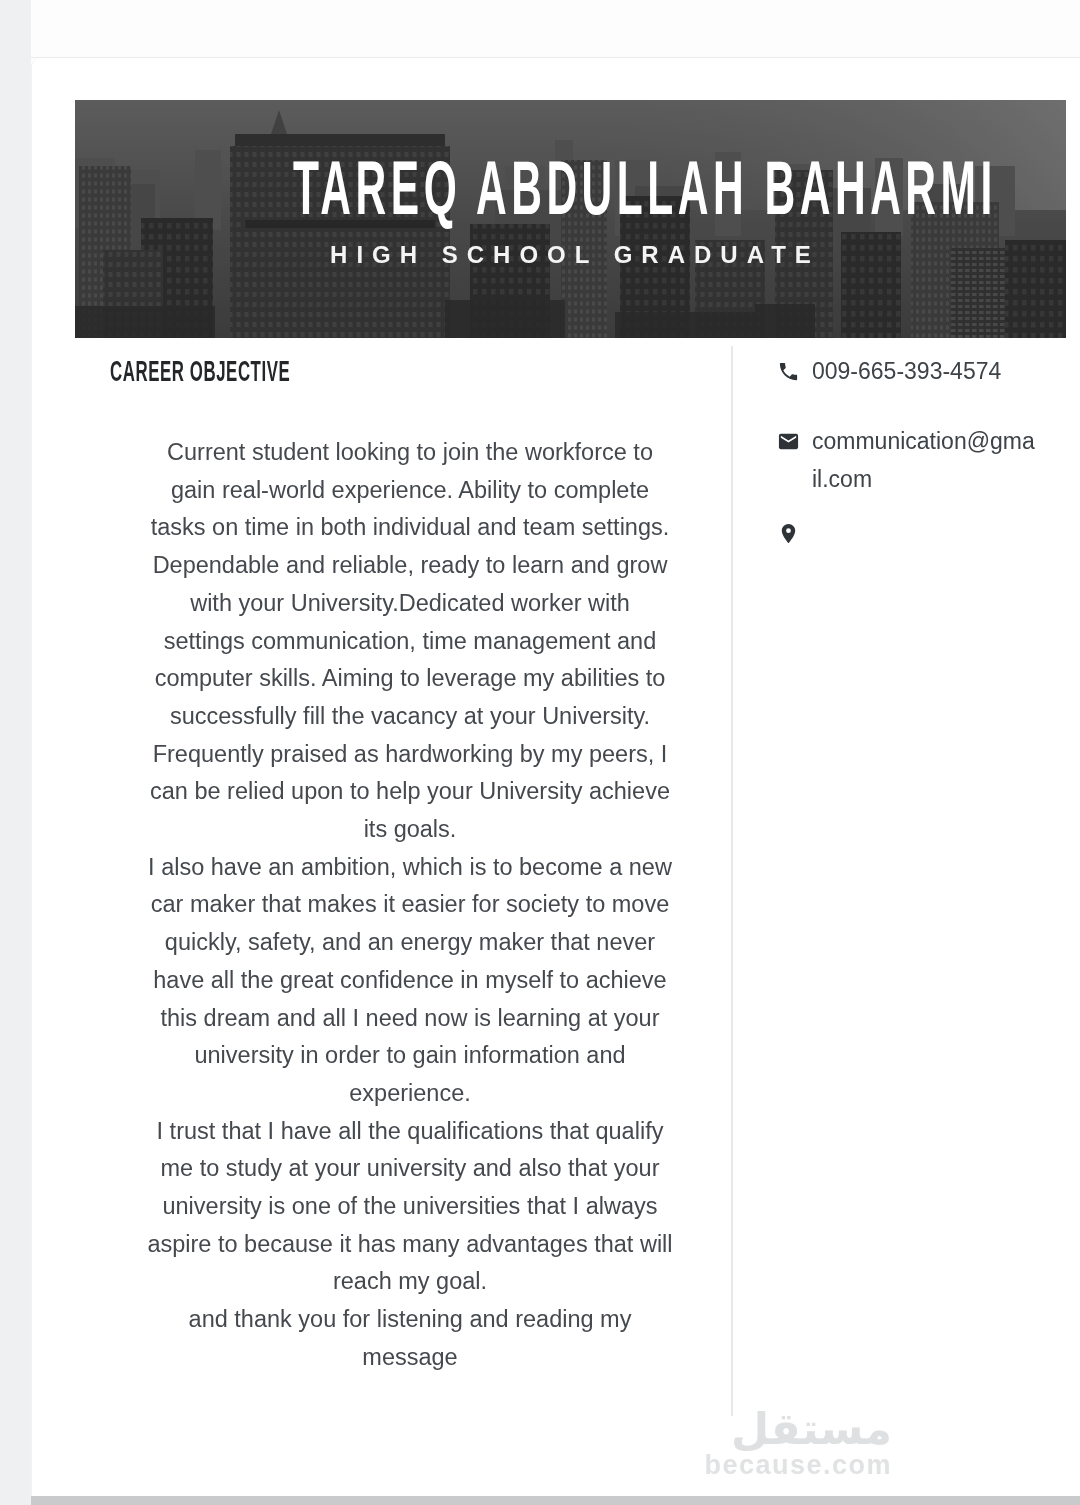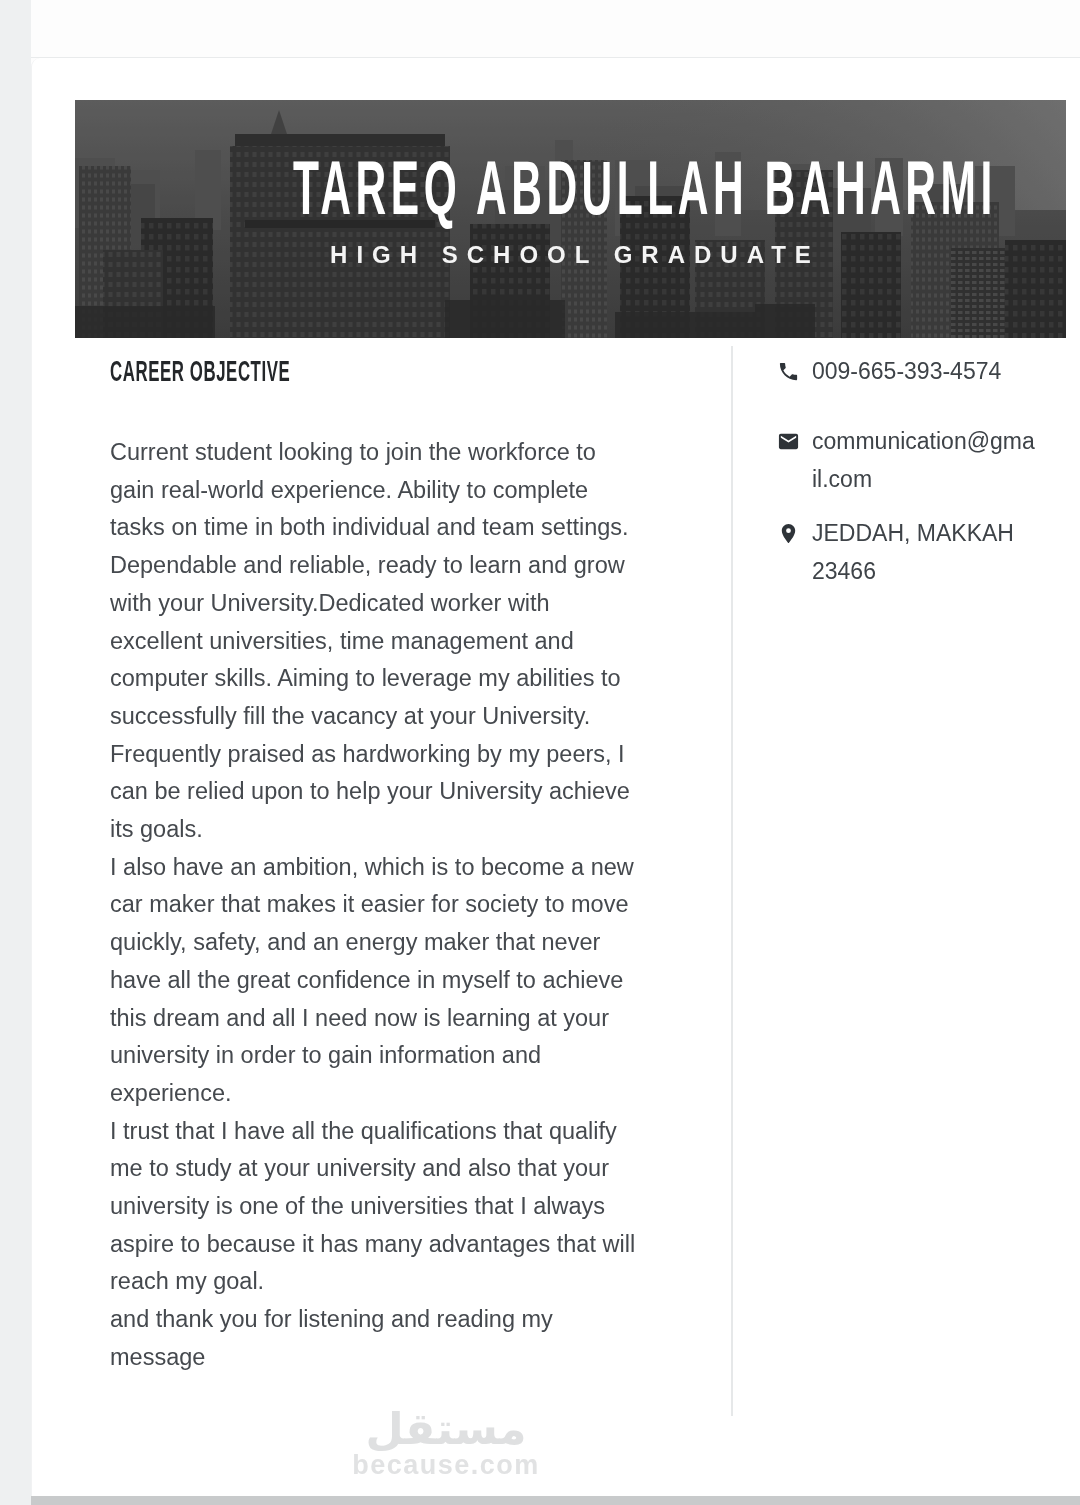--- a/index.html
+++ b/index.html
@@ -37,34 +37,34 @@
   .section-heading {
     position:absolute; left:110px; top:357px;
     color:#24272a; font-weight:700; font-size:29px; line-height:29px;
     letter-spacing:1px; white-space:nowrap;
     transform:scaleX(0.58); transform-origin:0 50%;
   }
   .objective-text {
     position:absolute; left:110px; top:434px; width:600px;
     color:#45494e; font-size:23.5px;
   }
-  .objective-text .tline { line-height:37.7px; white-space:nowrap; }
+  .objective-text .tline { line-height:37.7px; white-space:nowrap;text-align:center; }
   
   .col-divider { position:absolute; left:731px; top:346px; width:2px; height:1070px; background:#e6e8e9; }
   
   .contact { position:absolute; left:777px; top:352px; width:266px; }
   .contact-item { display:flex; align-items:flex-start; }
   .contact-item.m-phone { margin-bottom:32px; }
   .contact-item.m-email { margin-bottom:16px; }
   .cicon { width:23px; height:23px; flex:none; margin-right:12px; margin-top:8px; }
   .cicon svg { width:23px; height:23px; display:block; fill:#2e3338; }
   .ctext { color:#3e4348; font-size:23px; }
   .ctext .tline { line-height:38px; white-space:nowrap; }
   
-  .watermark { position:absolute; left:0; width:892px; top:1407px; text-align:center; }
+  .watermark { position:absolute; left:0; width:892px; top:1407px; text-align:right; }
   .wm-arabic {
     font-family:"DejaVu Sans", sans-serif; color:#dfe0e1;
     font-size:44px; font-weight:700; line-height:44px;
   }
   .wm-latin {
     font-family:"Liberation Sans", sans-serif; color:#e1e2e3;
     font-size:27px; font-weight:700; letter-spacing:1.5px; line-height:26px; margin-top:1px;
   }
   
   .hscrollbar { position:absolute; left:31px; top:1496px; width:1049px; height:9px; background:#c8cacb; }
@@ -165,21 +165,21 @@
   </div>
 </div>
 
 <div class="section-heading">CAREER OBJECTIVE</div>
 <div class="objective-text">
     <div class="tline">Current student looking to join the workforce to</div>
     <div class="tline">gain real-world experience. Ability to complete</div>
     <div class="tline">tasks on time in both individual and team settings.</div>
     <div class="tline">Dependable and reliable, ready to learn and grow</div>
     <div class="tline">with your University.Dedicated worker with</div>
-    <div class="tline">excellent universities, time management and</div>
+    <div class="tline">settings communication, time management and</div>
     <div class="tline">computer skills. Aiming to leverage my abilities to</div>
     <div class="tline">successfully fill the vacancy at your University.</div>
     <div class="tline">Frequently praised as hardworking by my peers, I</div>
     <div class="tline">can be relied upon to help your University achieve</div>
     <div class="tline">its goals.</div>
     <div class="tline">I also have an ambition, which is to become a new</div>
     <div class="tline">car maker that makes it easier for society to move</div>
     <div class="tline">quickly, safety, and an energy maker that never</div>
     <div class="tline">have all the great confidence in myself to achieve</div>
     <div class="tline">this dream and all I need now is learning at your</div>
@@ -217,24 +217,20 @@
         <div class="tline">communication@gma</div>
         <div class="tline">il.com</div>
       </div>
   </div>
   <div class="contact-item">
     <span class="cicon">
       <svg viewBox="0 0 24 24">
           <path d="M12 2C8.13 2 5 5.13 5 9c0 5.25 7 13 7 13s7-7.75 7-13c0-3.87-3.13-7-7-7zm0 9.5a2.5 2.5 0 1 1 0-5 2.5 2.5 0 0 1 0 5z"></path>
         </svg>
     </span>
-    <div class="ctext">
-        <div class="tline">JEDDAH, MAKKAH</div>
-        <div class="tline">23466</div>
-      </div>
   </div>
 </div>
 
 <div class="watermark">
   <div class="wm-arabic">مستقل</div>
   <div class="wm-latin">because.com</div>
 </div>
 
 <div class="hscrollbar"></div>
 

